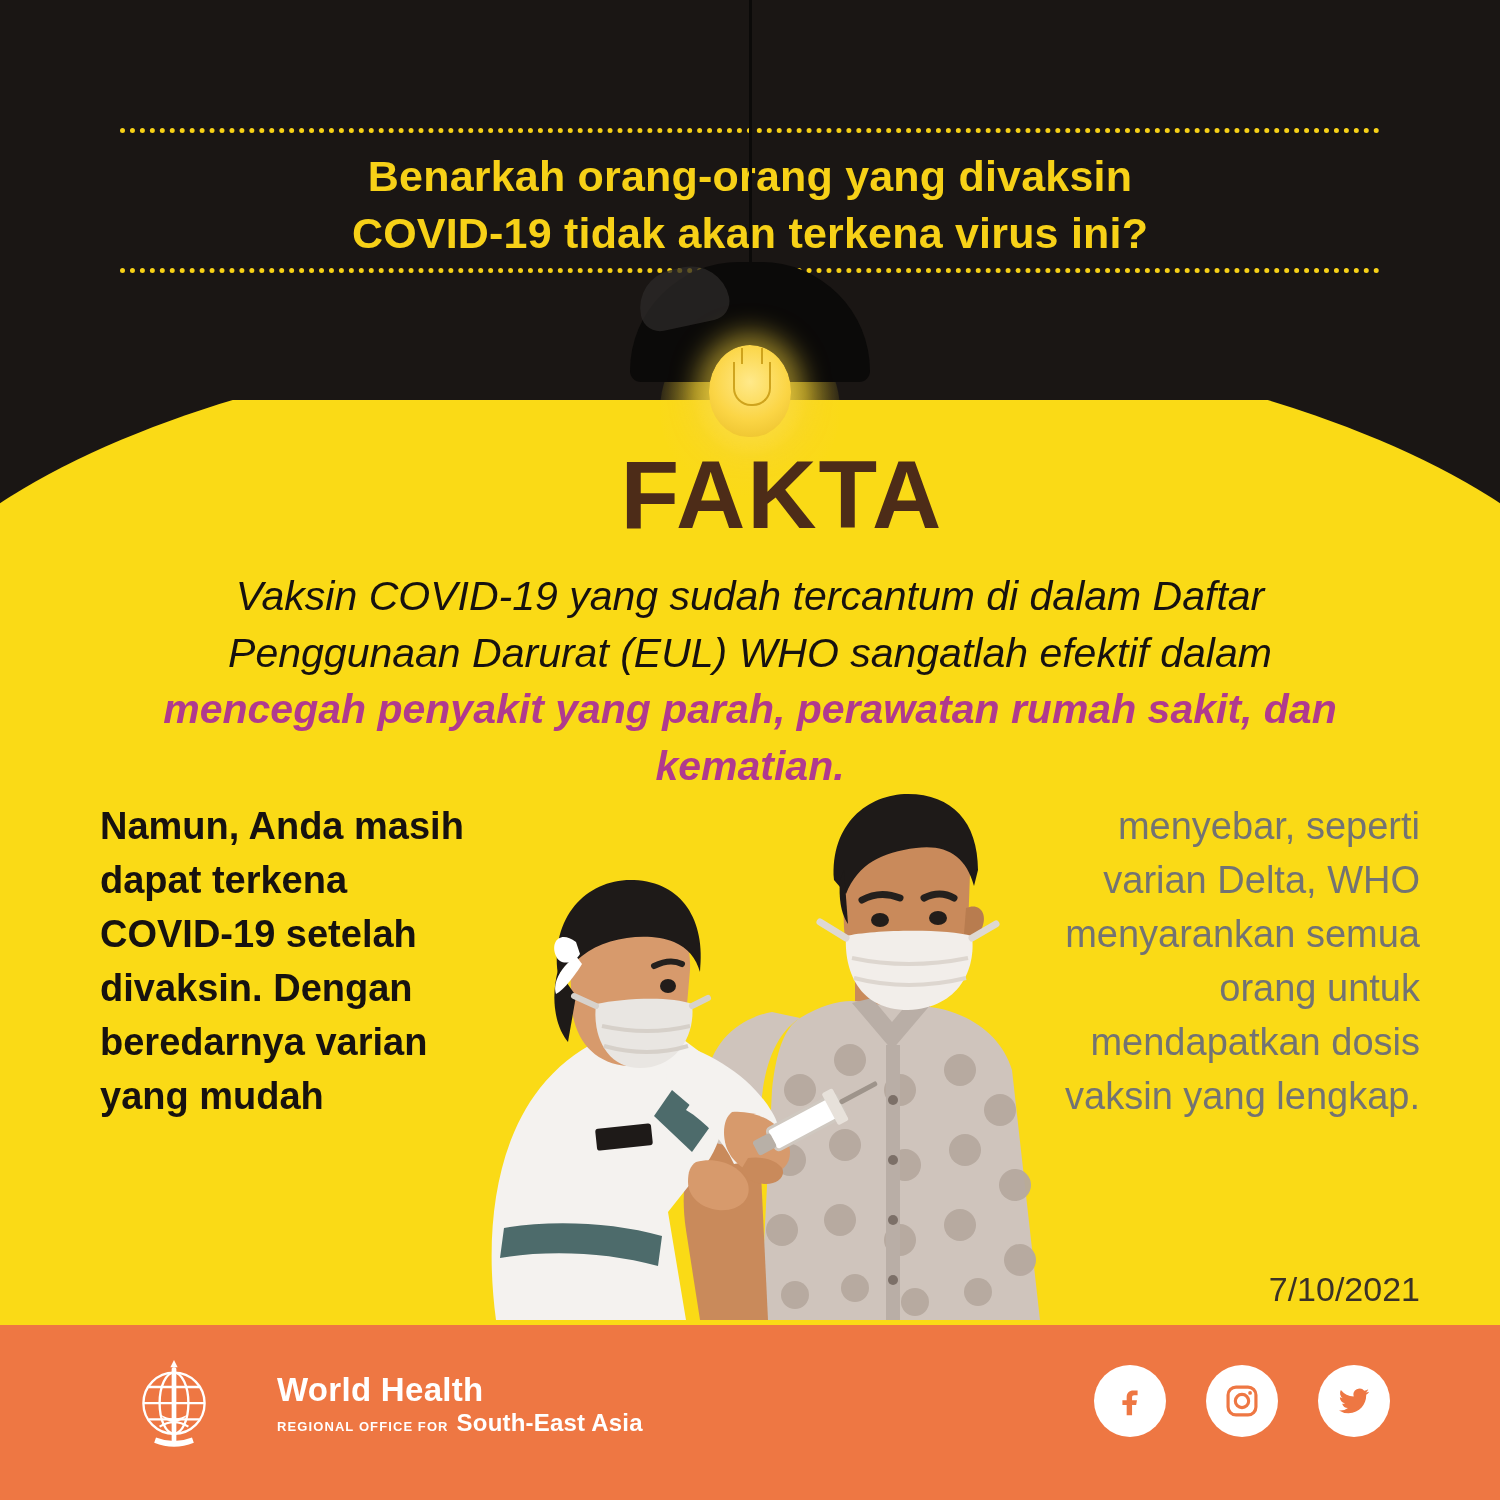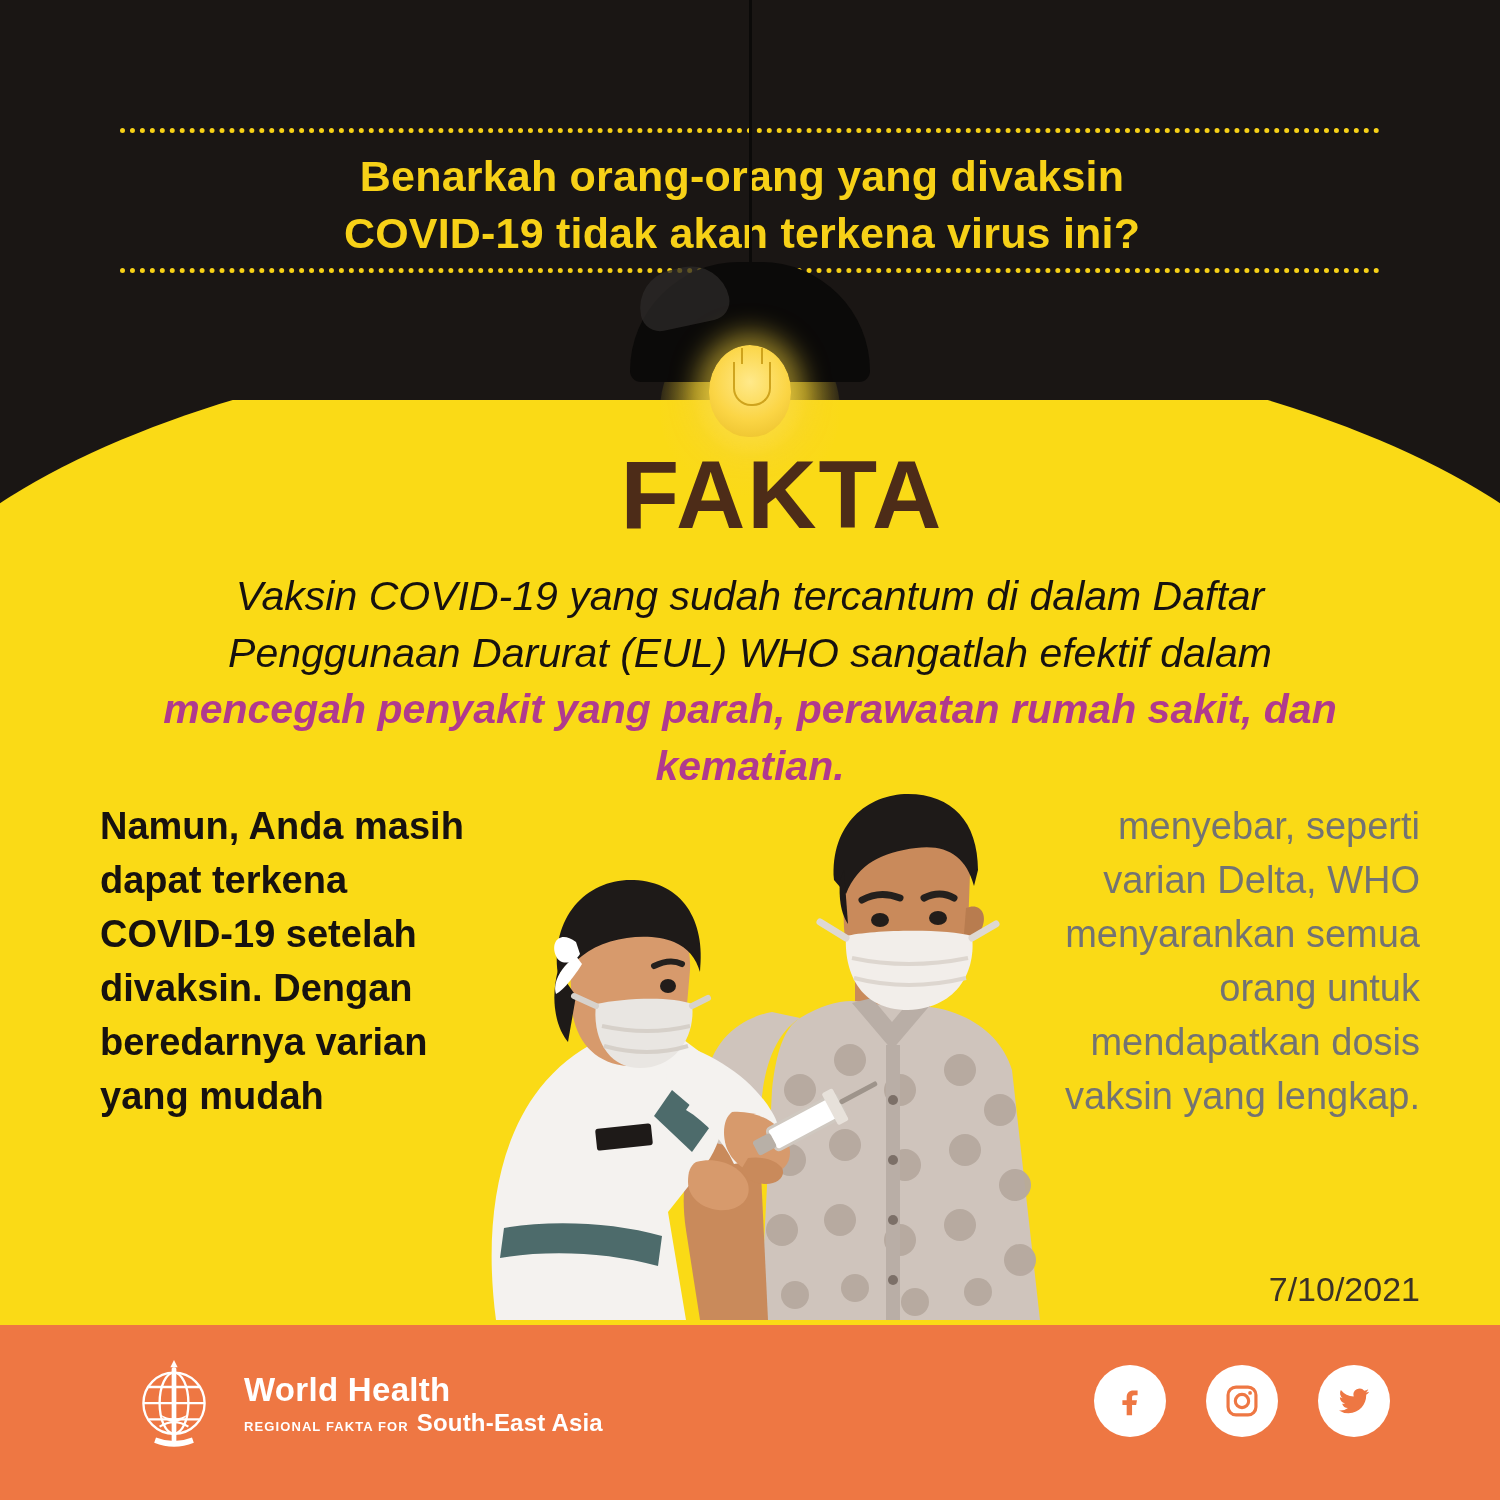--- a/index.html
+++ b/index.html
@@ -32,21 +32,21 @@
     left: 120px;
     width: 1260px;
     height: 0;
     border-top: 5px dotted #f7d117;
   }
   .dotted-top { top: 128px; }
   .dotted-bottom { top: 268px; }
 
   .headline {
     position: absolute;
-    left: 112px;
+    left: 120px;
     top: 148px;
     width: 1260px;
     text-align: center;
     color: #f7d117;
     font-size: 43px;
     font-weight: bold;
     line-height: 1.32;
     letter-spacing: 0.2px;
   }
 
@@ -227,21 +227,21 @@
   }
   .who-logo {
     position: absolute;
     left: 120px;
     top: 26px;
     display: flex;
     align-items: center;
     gap: 16px;
   }
   .who-emblem { width: 108px; height: 108px; }
-  .who-text { color: #ffffff; }
+  .who-text { color: #ffffff; margin-left: 33px; }
   .who-text .l1, .who-text .l2 {
     font-size: 33px;
     font-weight: bold;
     line-height: 1.04;
     letter-spacing: .3px;
   }
   .who-text .l3 {
     font-size: 13px;
     letter-spacing: 1.1px;
     margin-top: 5px;
@@ -433,21 +433,21 @@
           <path d="M44 70 q16 18 32 0 q-16 10 -32 0 z"></path>
           <path d="M40 96 q20 8 40 0 l2 6 q-22 9 -44 0 z"></path>
         </g>
         <g fill="none" stroke="#ffffff" stroke-width="2.4">
           <path d="M44 84 q16 -10 32 0"></path>
         </g>
       </svg>
       <div class="who-text">
         <div class="l1">World Health</div>
         <div class="who-sub">
-          <span class="l3">REGIONAL FAKTA FOR</span>
+          <span class="l3">REGIONAL OFFICE FOR</span>
           <span class="l4">South-East Asia</span>
         </div>
       </div>
     </div>
 
     <div class="socials">
       <div class="social">
         <svg width="38" height="38" viewBox="0 0 24 24" fill="#ee7743">
           <path d="M14.6 8.4h2.2V5.3h-2.7c-2.6 0-4.2 1.6-4.2 4.1v2.1H7.2v3.1h2.7V21h3.4v-6.4h2.6l.5-3.1h-3.1V9.9c0-1 .4-1.5 1.3-1.5z"></path>
         </svg>

